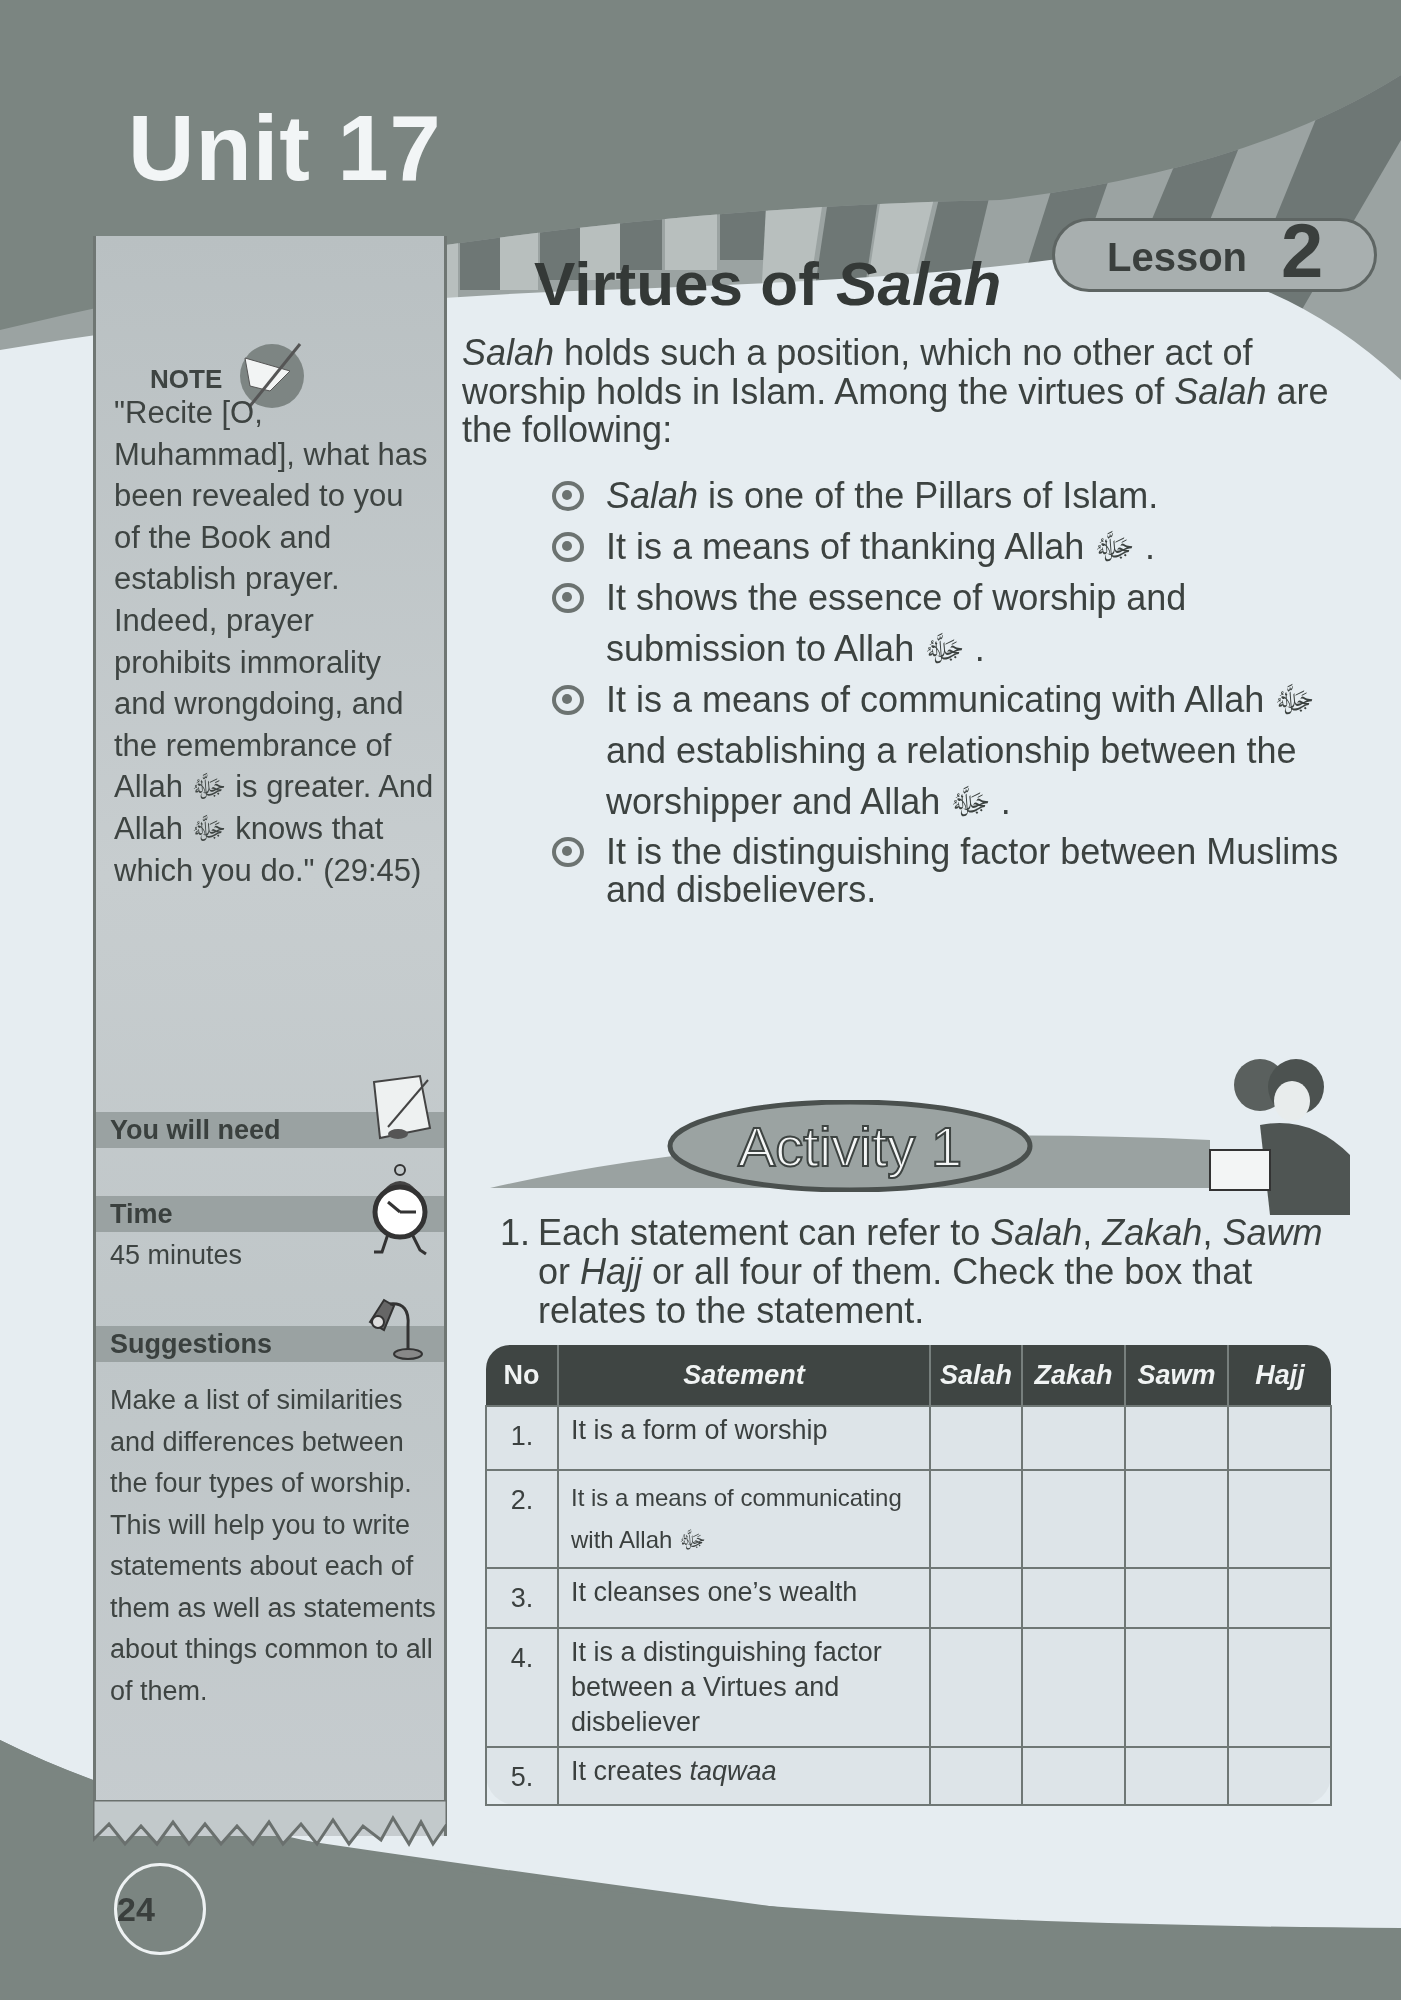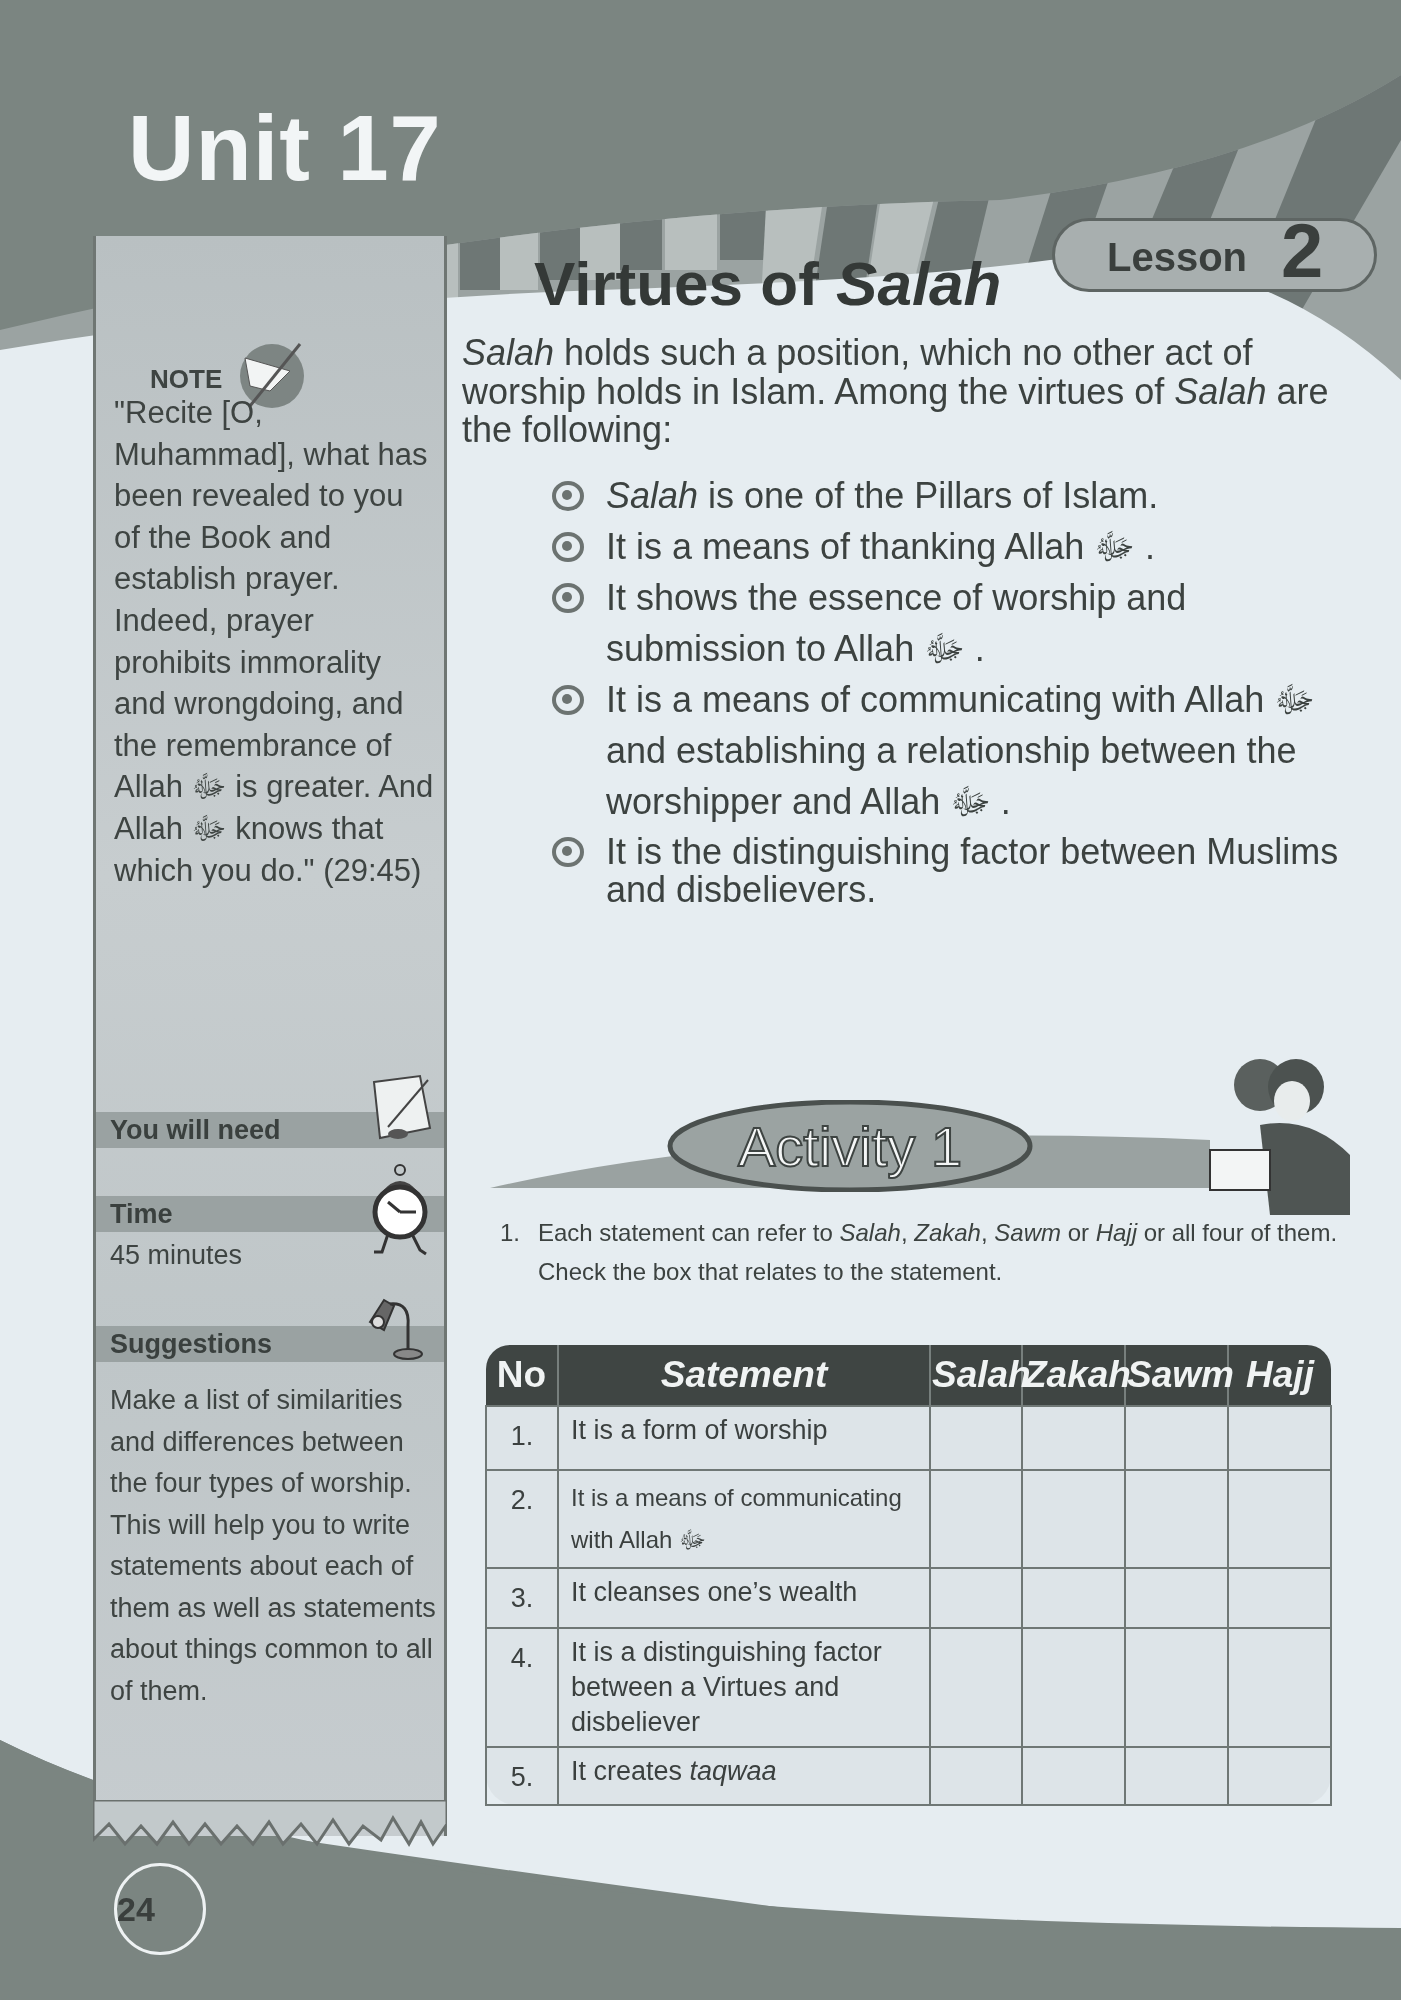--- a/index.html
+++ b/index.html
@@ -26,28 +26,28 @@
   .lesson-num { position:absolute; left:226px; top:-14px; font-size:76px; font-weight:bold; color:#3a3f3d; }
 
   .intro { position:absolute; left:462px; top:334px; width:880px; font-size:36px; line-height:38.5px; color:#3c4240; }
   .virtues { position:absolute; left:552px; top:470px; width:790px; list-style:none; margin:0; padding:0; }
   .virtues li { position:relative; padding-left:54px; font-size:36px; line-height:51px; color:#3c4240; }
   .virtues li.tight { line-height:38px; margin-top:6px; }
   .bullet { position:absolute; left:0; top:11px; width:32px; height:30px; }
 
   .activity-band { position:absolute; left:490px; top:1100px; width:720px; height:92px; }
   .kids { position:absolute; left:1200px; top:1045px; width:160px; height:170px; }
-  .instr { position:absolute; left:500px; top:1213px; width:880px; font-size:24px; line-height:39px; color:#3c4240; }
+  .instr { position:absolute; left:500px; top:1213px; width:880px; font-size:36px; line-height:39px; color:#3c4240; }
   .instr .num { display:inline-block; width:38px; }
   .instr .rest { display:inline-block; vertical-align:top; width:820px; }
 
   
   .tbl-wrap { position:absolute; left:485px; top:1345px; width:845px; }
   table.ws { border-collapse:collapse; width:845px; table-layout:fixed; }
-  .ws th { background:#3f4543; color:#f0f3f3; font-style:italic; font-size:37px; font-weight:bold; height:58px; border-left:2px solid #777f7d; }
+  .ws th { background:#3f4543; color:#f0f3f3; font-style:italic; font-size:27px; font-weight:bold; height:58px; border-left:2px solid #777f7d; }
   .ws th:first-child { border-left:none; font-style:normal; border-top-left-radius:24px; }
   .ws th:last-child { border-top-right-radius:24px; }
   .ws td { border:2px solid #6f7775; background:#dde4e8; font-size:27px; color:#3b403f; vertical-align:top; padding:6px 12px; }
   .ws td.no { text-align:center; padding:14px 0 0 0; }
   .ws td.st { line-height:35px; }
   .ws td.st.small { font-size:24px; }
   .ws td.box { cursor:pointer; }
 
   .page-num { position:absolute; left:114px; top:1863px; width:92px; height:92px; border:3px solid #eef2f3; border-radius:50%; box-sizing:border-box; text-align:left; line-height:86px; font-size:34px; font-weight:bold; color:#3a3f3d; }
 </style>

